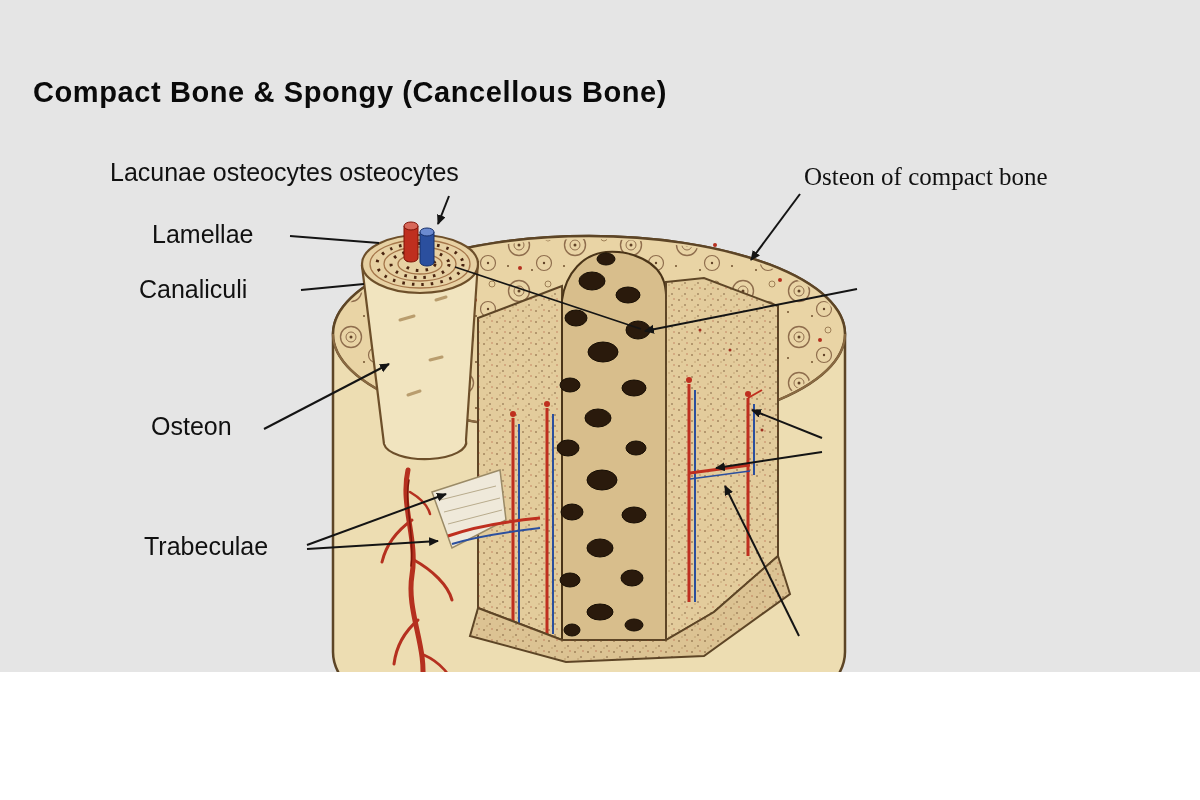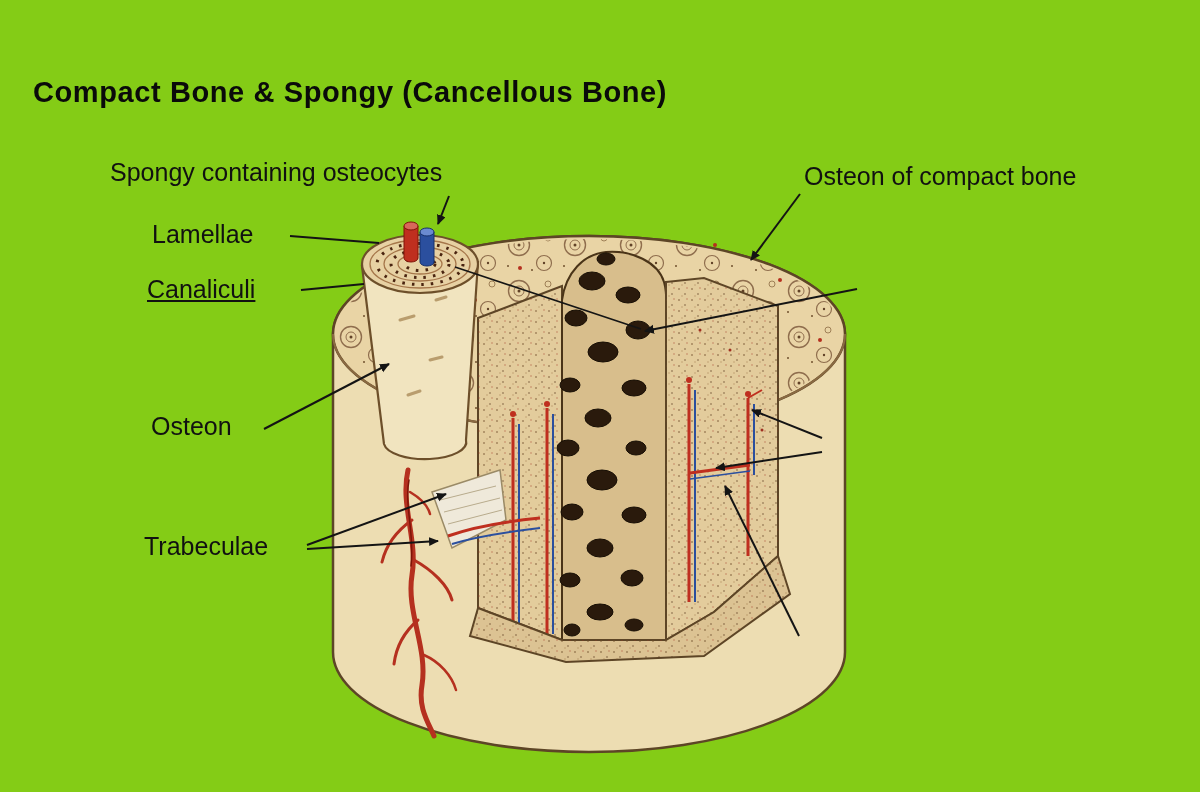--- a/index.html
+++ b/index.html
@@ -1,35 +1,35 @@
 <!DOCTYPE html>
 <html><head>
 <meta charset="utf-8">
 <style>
   html,body{margin:0;padding:0;background:#fff;}
   #canvas{
-    position:relative;width:1200px;height:792px;background:#84cc16;
+    position:relative;width:1200px;height:672px;background:#e5e5e5;
     font-family:"Liberation Sans",sans-serif;overflow:hidden;
   }
   #title{
     position:absolute;left:33px;top:76px;
     font-size:29px;font-weight:800;letter-spacing:.6px;color:#0a0a0a;
     font-family:"Liberation Sans",sans-serif;
   }
   .lbl{
     position:absolute;font-size:25px;line-height:1.18;color:#111;
     white-space:nowrap;
   }
   .lbl.wrap{white-space:normal;}
   #lbl-lacunae{left:110px;top:158px;}
   #lbl-lamellae{left:152px;top:220px;}
-  #lbl-canaliculi{left:147px;top:275px;text-decoration:underline;}
+  #lbl-canaliculi{left:139px;top:275px;}
   #lbl-osteon{left:151px;top:412px;}
   #lbl-periosteum{left:144px;top:532px;}
-  #lbl-osteon-compact{left:804px;top:162px;}
+  #lbl-osteon-compact{left:804px;top:162px;font-family:Liberation Serif, serif;}
   #lbl-trabeculae{left:858px;top:232px;width:280px;}
   #lbl-haversian{left:826px;top:410px;width:150px;}
   #lbl-volkmann{left:803px;top:626px;}
   svg{position:absolute;left:0;top:0;}
 </style>
 </head>
 <body>
 
 <div id="canvas">
 
@@ -189,19 +189,19 @@
       <path d="M857,289 L645,331" marker-end="url(#ah)"></path>
       <path d="M641,329 L455,267" stroke-width="1.6"></path>
       <path d="M822,438 L752,410" marker-end="url(#ah)"></path>
       <path d="M822,452 L716,468" marker-end="url(#ah)"></path>
       <path d="M799,636 L725,486" marker-end="url(#ah)"></path>
     </g>
   </svg>
 
   <div id="title">Compact Bone &amp; Spongy (Cancellous Bone)</div>
 
-  <div id="lbl-lacunae" class="lbl">Spongy containing osteocytes</div>
+  <div id="lbl-lacunae" class="lbl">Lacunae osteocytes osteocytes</div>
   <div id="lbl-lamellae" class="lbl">Lamellae</div>
   <div id="lbl-canaliculi" class="lbl">Canaliculi</div>
   <div id="lbl-osteon" class="lbl">Osteon</div>
   <div id="lbl-periosteum" class="lbl">Trabeculae</div>
   <div id="lbl-osteon-compact" class="lbl">Osteon of compact bone</div>
 </div>
 
 </body></html>

